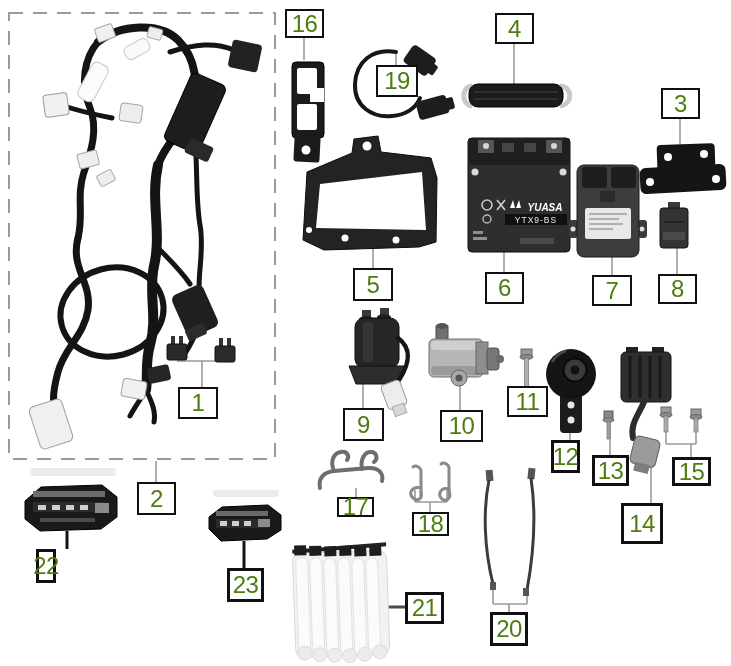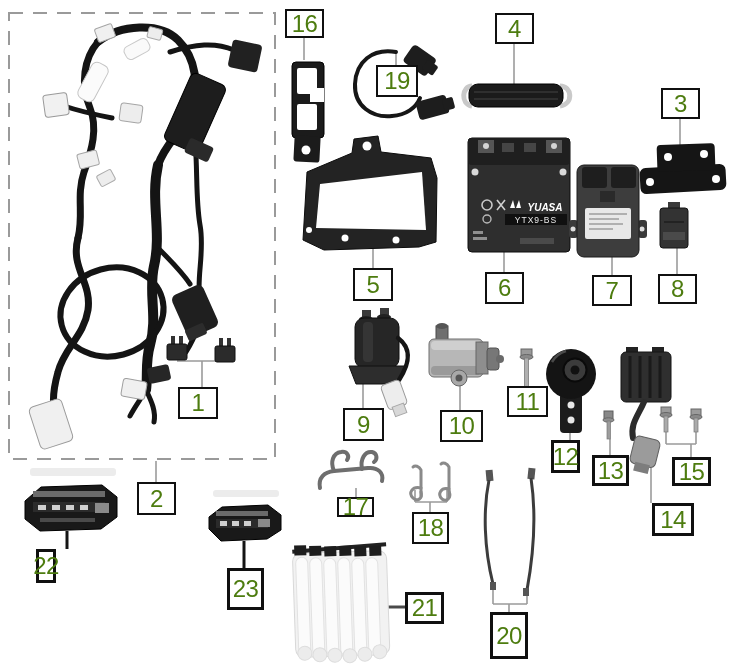--- a/index.html
+++ b/index.html
@@ -343,24 +343,24 @@
 <div class="plabel" style="left:495px;top:13px;width:39px;height:31px">4</div>
 <div class="plabel" style="left:353px;top:268px;width:40px;height:33px">5</div>
 <div class="plabel" style="left:485px;top:272px;width:39px;height:32px">6</div>
 <div class="plabel" style="left:592px;top:275px;width:40px;height:31px">7</div>
 <div class="plabel" style="left:658px;top:274px;width:39px;height:30px">8</div>
 <div class="plabel" style="left:343px;top:408px;width:41px;height:33px">9</div>
 <div class="plabel" style="left:440px;top:410px;width:43px;height:32px">10</div>
 <div class="plabel" style="left:507px;top:386px;width:41px;height:31px">11</div>
 <div class="plabel b3" style="left:551px;top:440px;width:29px;height:33px">12</div>
 <div class="plabel b3" style="left:592px;top:455px;width:37px;height:31px">13</div>
-<div class="plabel b3" style="left:652px;top:503px;width:42px;height:33px">14</div>
+<div class="plabel b3" style="left:621px;top:503px;width:42px;height:41px">14</div>
 <div class="plabel b3" style="left:672px;top:457px;width:39px;height:29px">15</div>
 <div class="plabel" style="left:285px;top:9px;width:39px;height:29px">16</div>
 <div class="plabel" style="left:337px;top:497px;width:37px;height:20px">17</div>
-<div class="plabel" style="left:412px;top:512px;width:37px;height:32px">18</div>
+<div class="plabel" style="left:412px;top:512px;width:37px;height:24px">18</div>
 <div class="plabel" style="left:376px;top:65px;width:42px;height:32px">19</div>
-<div class="plabel b3" style="left:490px;top:612px;width:38px;height:47px">20</div>
+<div class="plabel b3" style="left:490px;top:612px;width:38px;height:34px">20</div>
 <div class="plabel b3" style="left:405px;top:592px;width:39px;height:32px">21</div>
 <div class="plabel b3" style="left:36px;top:549px;width:20px;height:34px">22</div>
-<div class="plabel b3" style="left:227px;top:568px;width:37px;height:42px">23</div>
+<div class="plabel b3" style="left:227px;top:568px;width:37px;height:34px">23</div>
 
 </div>
 
 </body></html>

